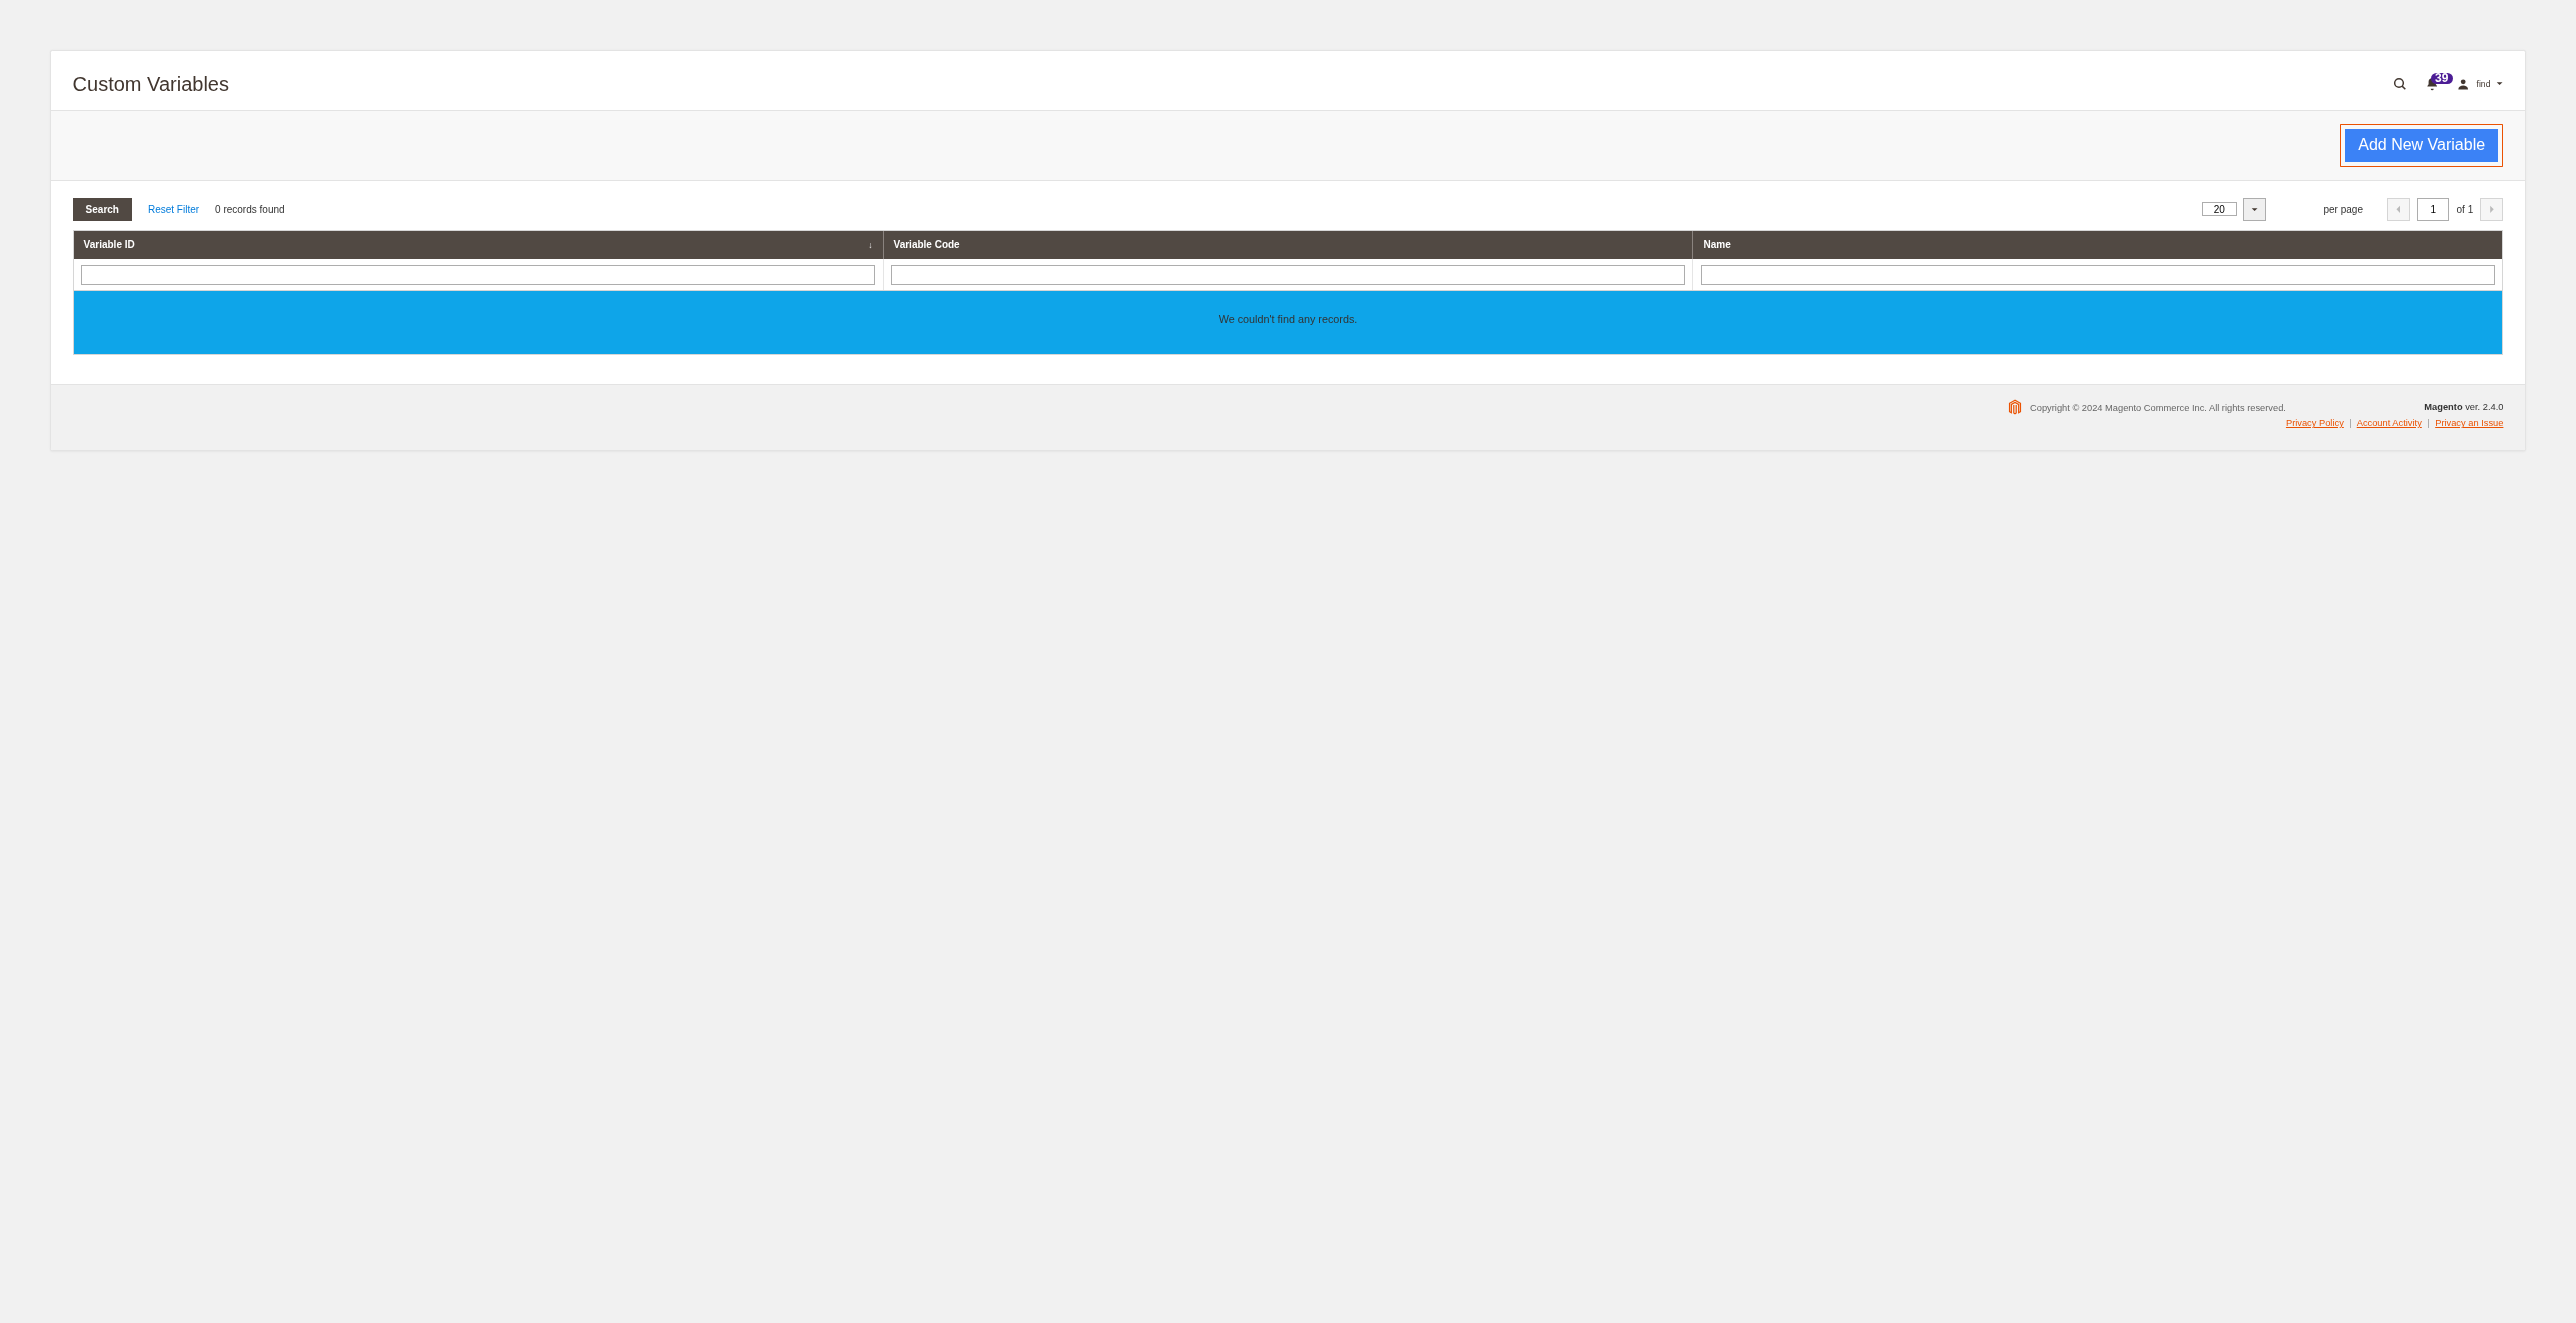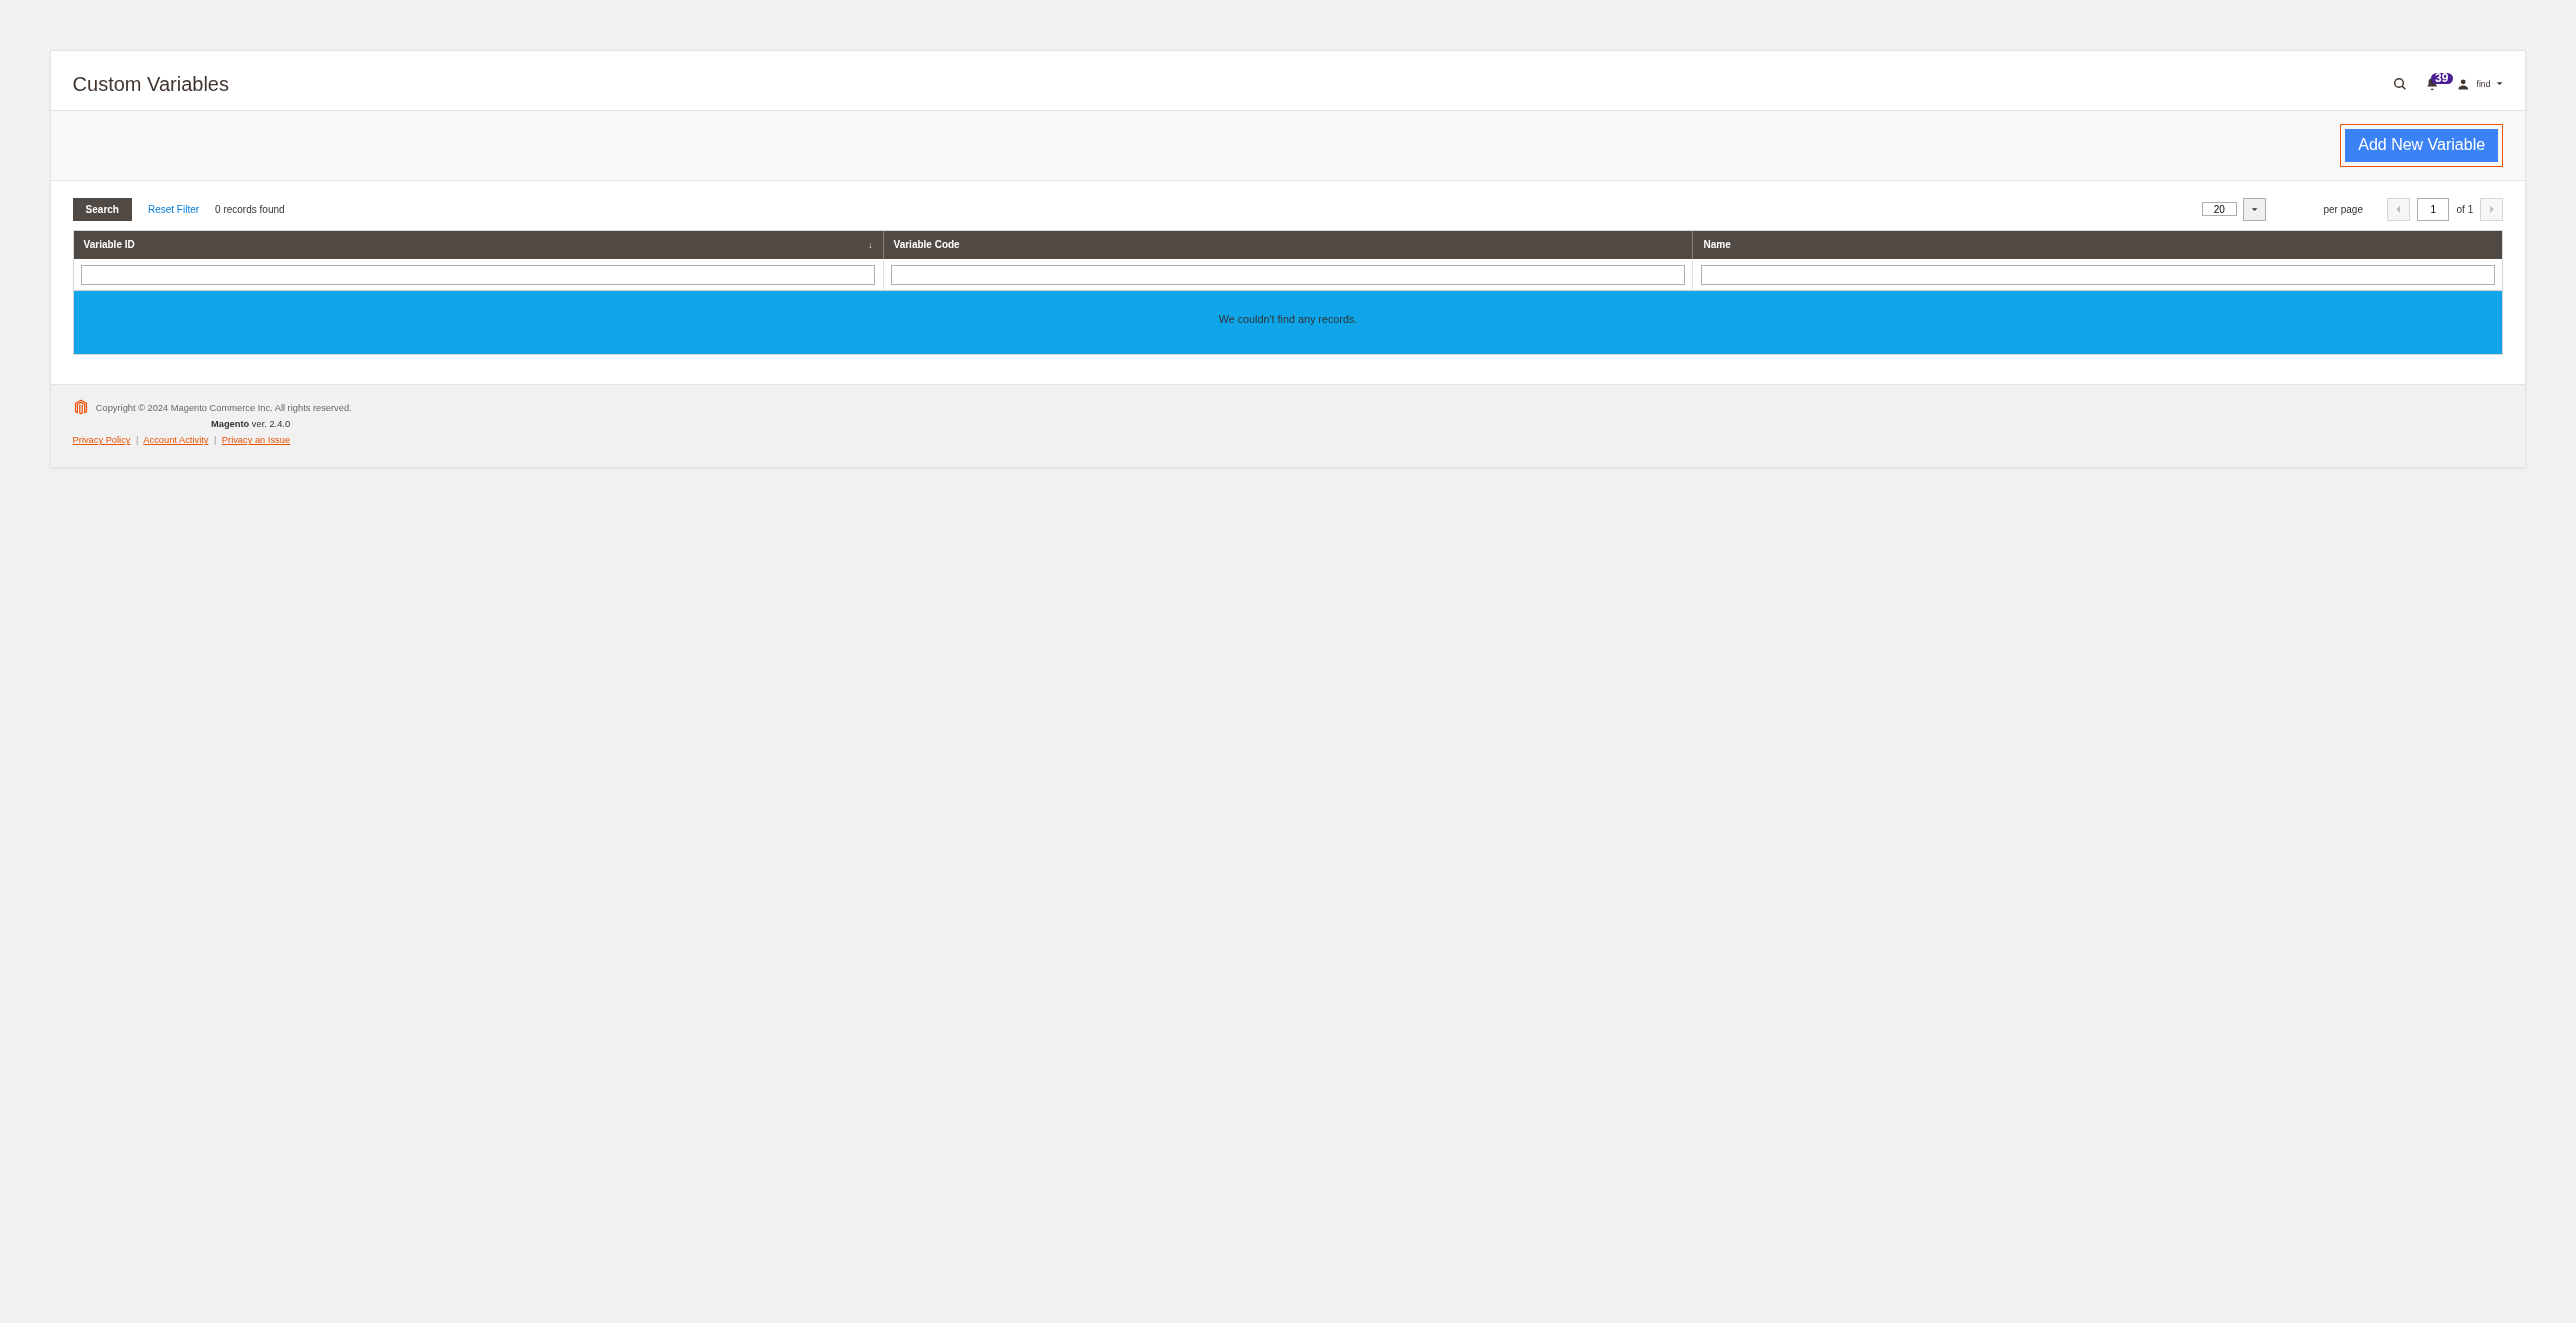--- a/index.html
+++ b/index.html
@@ -190,25 +190,24 @@
   color: #333;
   font-size: 10.8px;
   background: #0ea5e9;
 }
 .spacer { height: 29px; }
 .footer {
   background: #f1f1f1;
   border-top: 0.7px solid #e3e3e3;
   padding: 14.4px 21.6px 18.7px 21.6px;
   display: flex;
-  justify-content: flex-start;
+  justify-content: flex-end;
   align-items: flex-start;
   font-size: 9.3px;
   color: #666;
-  flex-direction: column;
 }
 .footer-left { display: flex; align-items: center; gap: 7.2px; }
 .footer-right { text-align: right; line-height: 16px; }
 .footer-right .ver { color: #333; }
 .footer-right .ver b { font-weight: 700; }
 .footer-link { color: #eb5202; text-decoration: underline; cursor: pointer; }
 .footer-sep { color: #999; margin: 0 2.9px; }
 .sort-arrow { font-size: 8.6px; opacity: 0.9; }
 svg { display: block; }
 </style>

